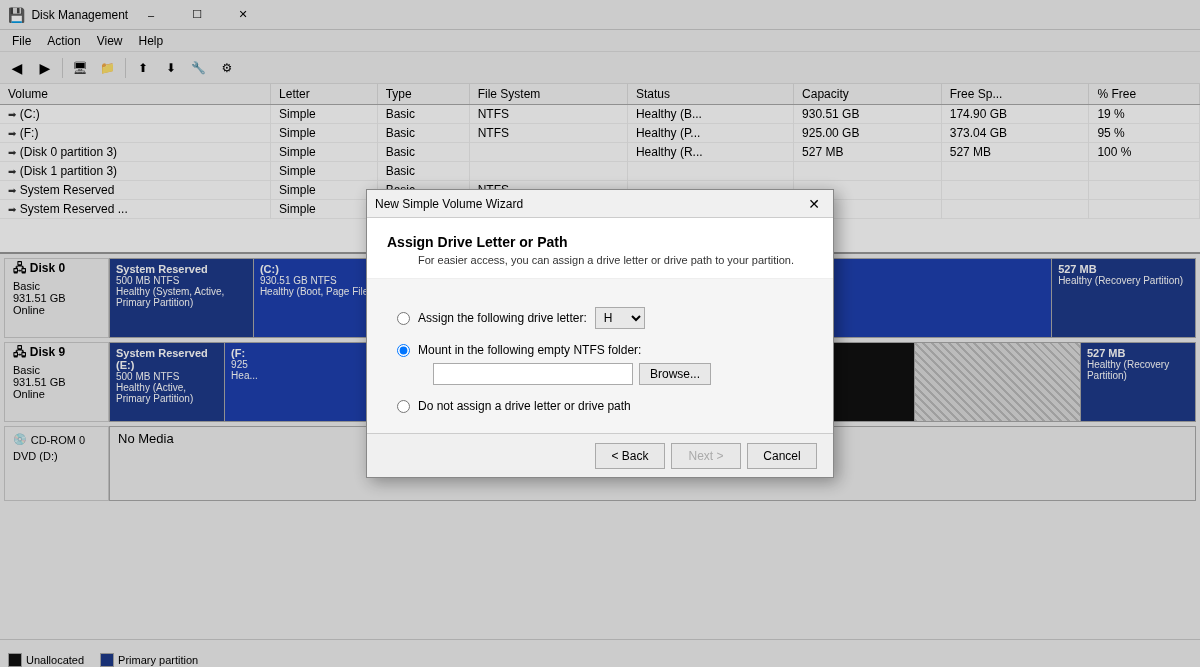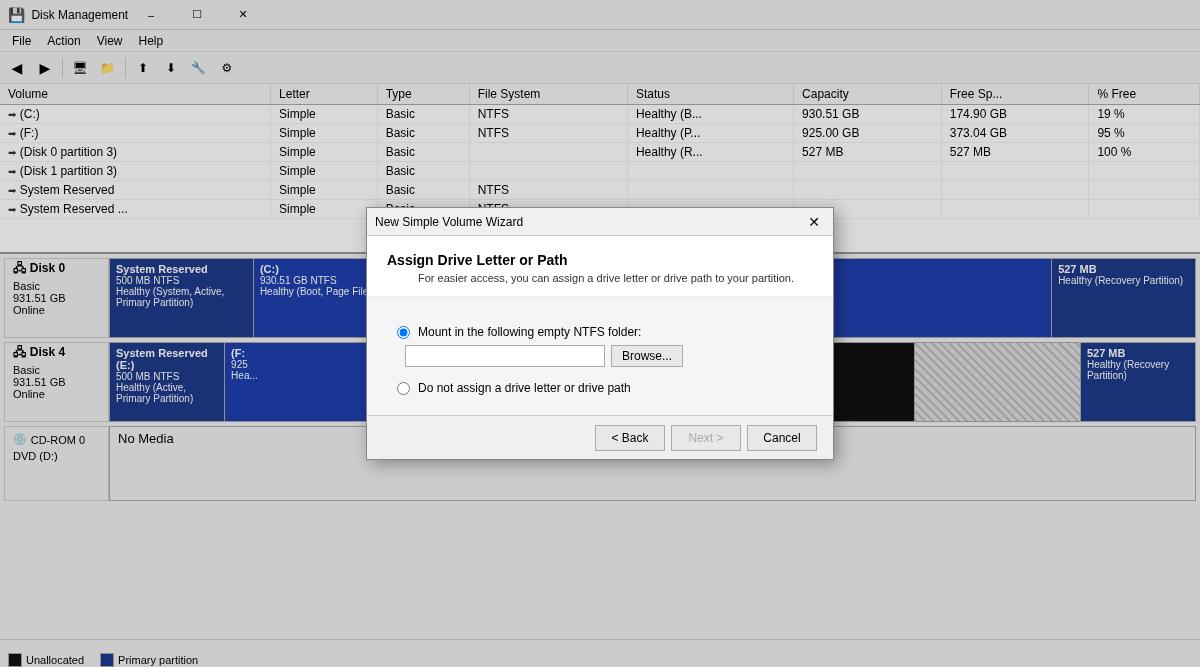--- a/index.html
+++ b/index.html
@@ -239,21 +239,21 @@
       border: 1px solid #aaa;
       background: #e8e8e8;
       font-size: 12px;
       padding: 0 4px;
     }
     .ntfs-folder-row {
       display: flex;
       align-items: flex-end;
       gap: 6px;
       margin-top: 6px;
-      margin-left: 8px;
+      margin-left: 36px;
     }
     .ntfs-input {
       width: 200px; height: 22px;
       border: 1px solid #aaa;
       background: white;
       font-size: 12px;
       padding: 0 4px;
     }
     .browse-btn {
       height: 22px;
@@ -420,21 +420,21 @@
         </div>
         <div class="partition blue" style="flex:2">
           <span class="p-name">527 MB</span>
           <span class="p-status">Healthy (Recovery Partition)</span>
         </div>
       </div>
     </div>
 
     <div class="disk-row">
       <div class="disk-label">
-        <span class="disk-name">🖧 Disk 4</span>
+        <span class="disk-name">🖧 Disk 9</span>
         <span>Basic</span>
         <span>931.51 GB</span>
         <span>Online</span>
       </div>
       <div class="disk-partitions">
         <div class="partition blue" style="flex:2">
           <span class="p-name">System Reserved  (E:)</span>
           <span class="p-size">500 MB NTFS</span>
           <span class="p-status">Healthy (Active, Primary Partition)</span>
         </div>
@@ -490,20 +490,29 @@
     </div>
 
     <div class="modal-header">
       <div class="modal-header-title">Assign Drive Letter or Path</div>
       <div class="modal-header-sub">For easier access, you can assign a drive letter or drive path to your partition.</div>
     </div>
 
     <div class="modal-body">
       <div class="radio-group">
 
+        <div class="radio-row">
+          <input type="radio" name="drive-option" id="opt1" style="">
+          <label for="opt1" class="radio-label">Assign the following drive letter:</label>
+          <select class="drive-letter-select">
+            <option>H</option>
+            <option>I</option>
+            <option>J</option>
+          </select>
+        </div>
 
         <div>
           <div class="radio-row">
             <input type="radio" name="drive-option" id="opt2" checked="" style="">
             <label for="opt2" class="radio-label">Mount in the following empty NTFS folder:</label>
           </div>
           <div class="ntfs-folder-row">
             <input type="text" class="ntfs-input" value="" style="">
             <button class="browse-btn">Browse...</button>
           </div>

